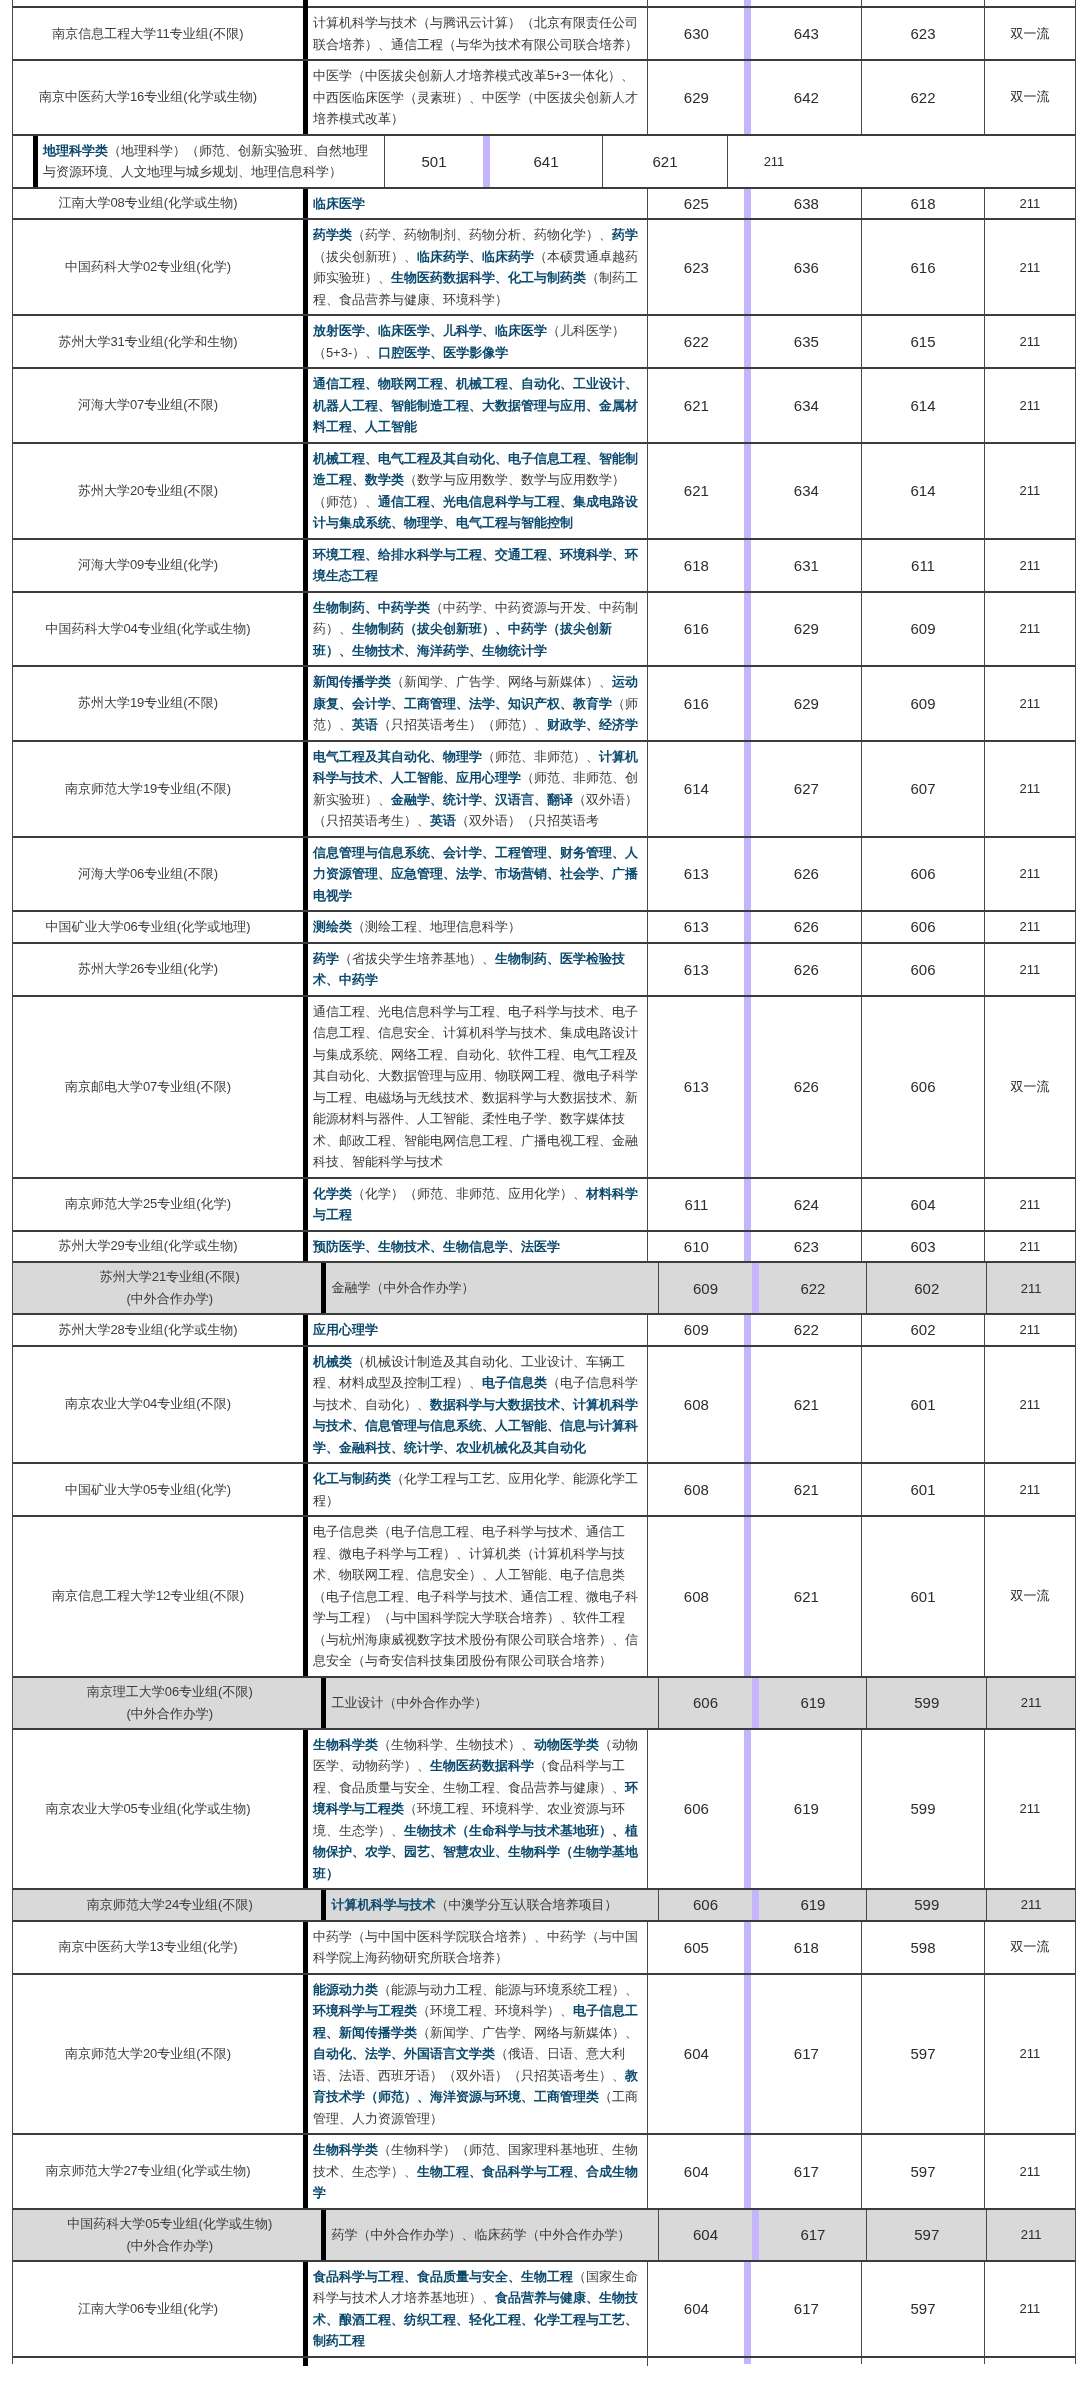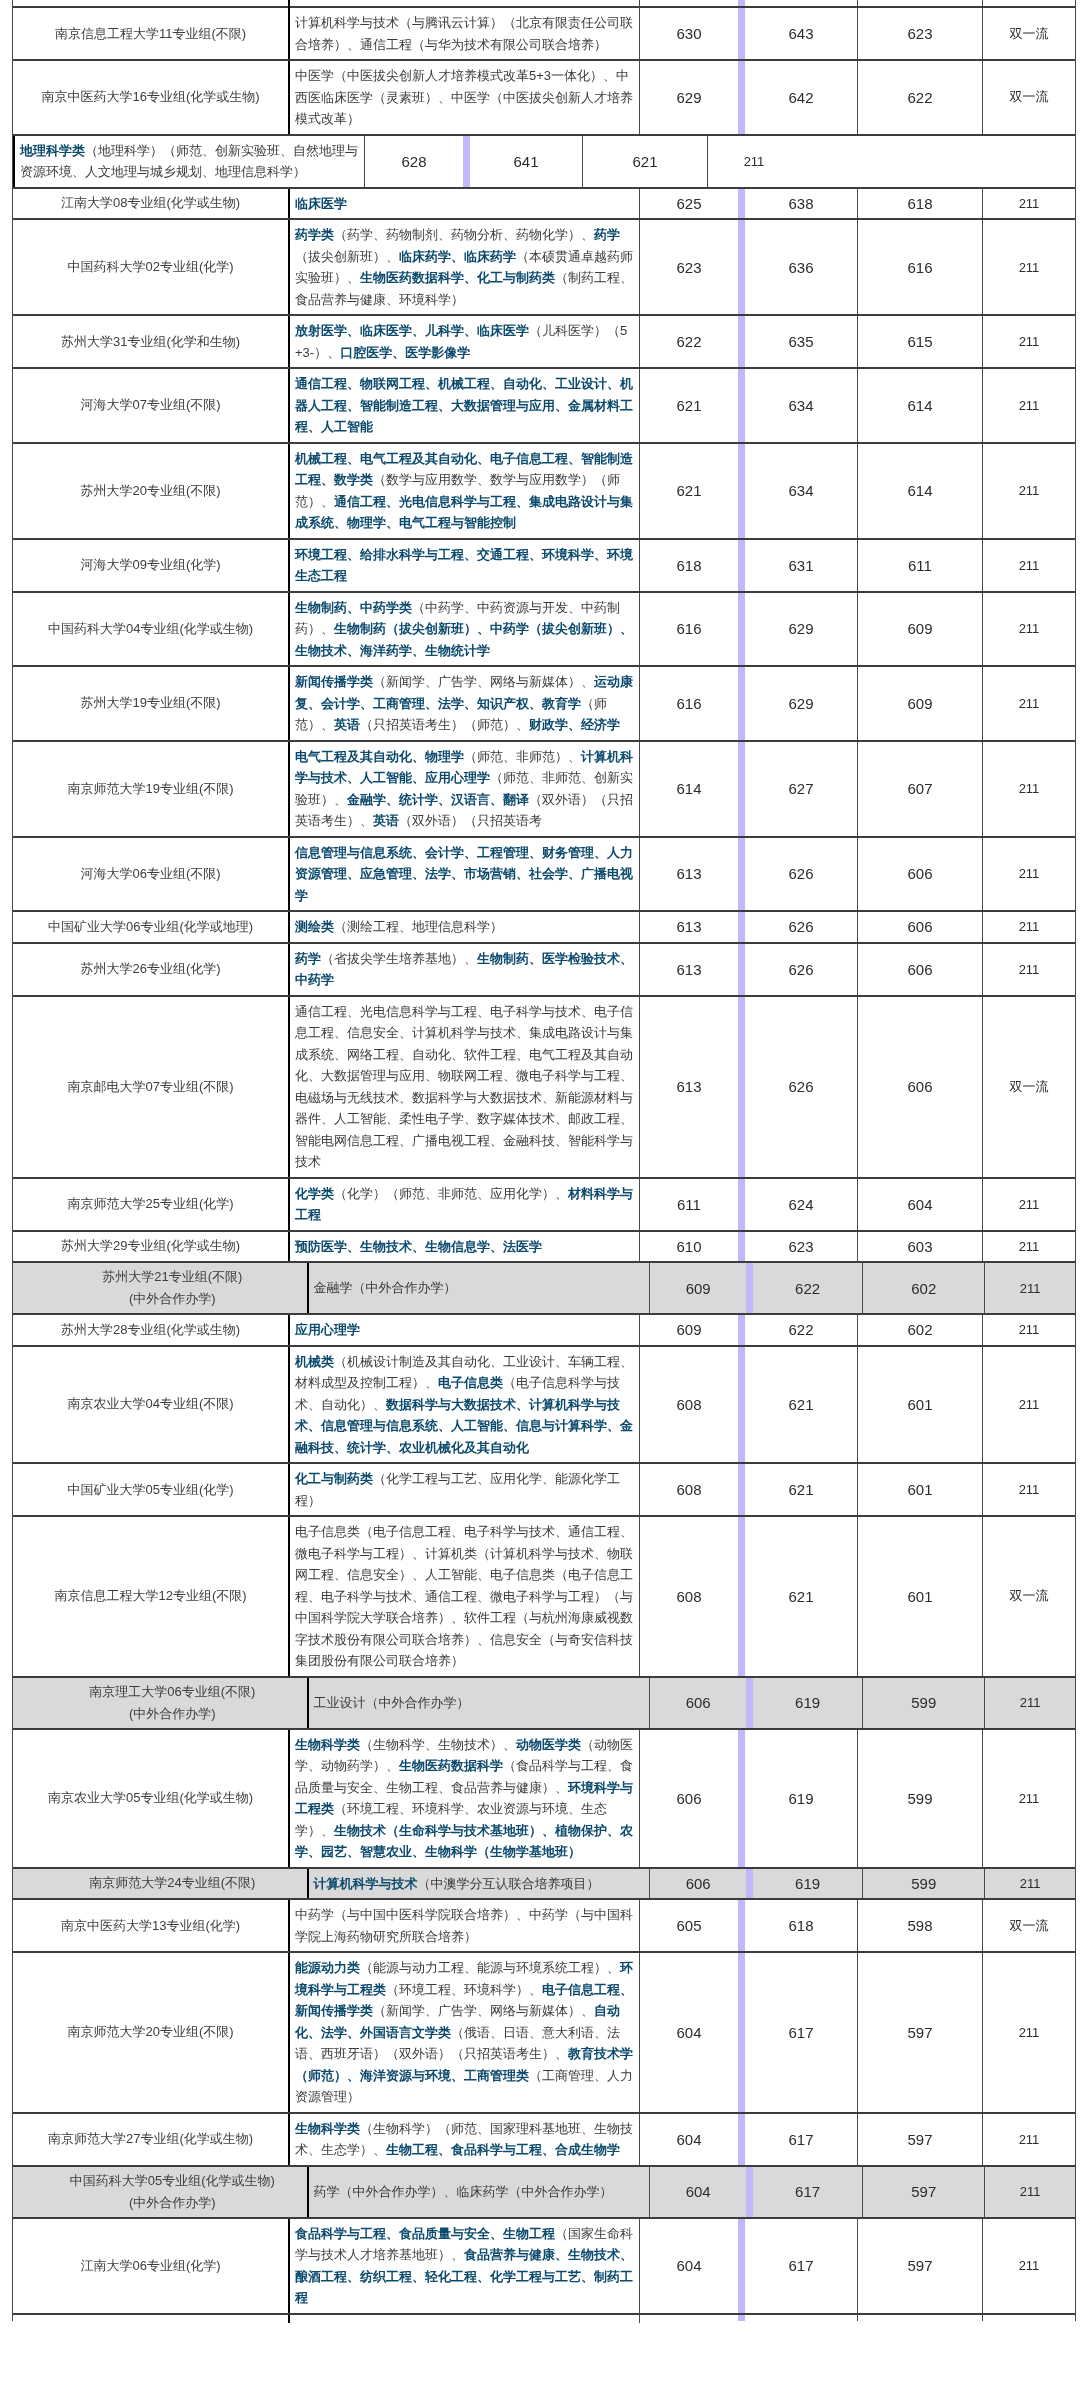--- a/index.html
+++ b/index.html
@@ -11,23 +11,23 @@
   .score-table{
     position:absolute;left:12px;top:0;width:1062px;
     border-left:1px solid #4a4a4a;border-right:1px solid #4a4a4a;
   }
   .trow{display:flex;border-bottom:2px solid #3c3c3c;background:#ffffff;}
   .trow.hl{background:#d9d9d9;padding-left:25px;}
   .trow.partial{height:6px;}
   .cell{box-sizing:border-box;display:flex;align-items:center;justify-content:center;}
   .c1{width:275px;flex-direction:column;text-align:center;
       font-size:13px;line-height:22px;color:#3d3d3d;padding:3px 6px;}
-  .c2{width:352px;border-left:2px solid #000000;border-right:1px solid #4a4a4a;
+  .c2{width:352px;border-left:5px solid #000000;border-right:1px solid #4a4a4a;
       justify-content:flex-start;text-align:left;padding:4px 5px;
-      font-size:13px;line-height:21.5px;color:#3a3a3a;}
+      font-size:13px;line-height:21.5px;color:#3a3a3a;margin-left:20px;}
   .c2 .mtxt{width:100%;word-break:break-all;}
   .c3{width:98px;}
   .c4{width:119px;border-left:7px solid #c4b5fd;}
   .c5{width:125px;border-left:1px solid #4a4a4a;}
   .c6{width:93px;border-left:1px solid #4a4a4a;}
   .score{font-size:15px;color:#2c2c2c;}
   .tag{font-size:13px;color:#2c2c2c;}
   .b{font-weight:bold;color:#0c4a6e;}
 </style>
 </head>
@@ -63,21 +63,21 @@
       </div>
       <div class="cell c3 score">629</div>
       <div class="cell c4 score">642</div>
       <div class="cell c5 score">622</div>
       <div class="cell c6 tag">双一流</div>
     </div>
     <div class="trow">
       <div class="cell c2">
         <div class="mtxt"><span class="b">地理科学类</span><span class="">（地理科学）（师范、创新实验班、自然地理与资源环境、人文地理与城乡规划、地理信息科学）</span></div>
       </div>
-      <div class="cell c3 score">628</div>
+      <div class="cell c3 score">501</div>
       <div class="cell c4 score">641</div>
       <div class="cell c5 score">621</div>
       <div class="cell c6 tag">211</div>
     </div>
     <div class="trow">
       <div class="cell c1">
         <div>江南大学08专业组(化学或生物)</div>
       </div>
       <div class="cell c2">
         <div class="mtxt"><span class="b">临床医学</span></div>

